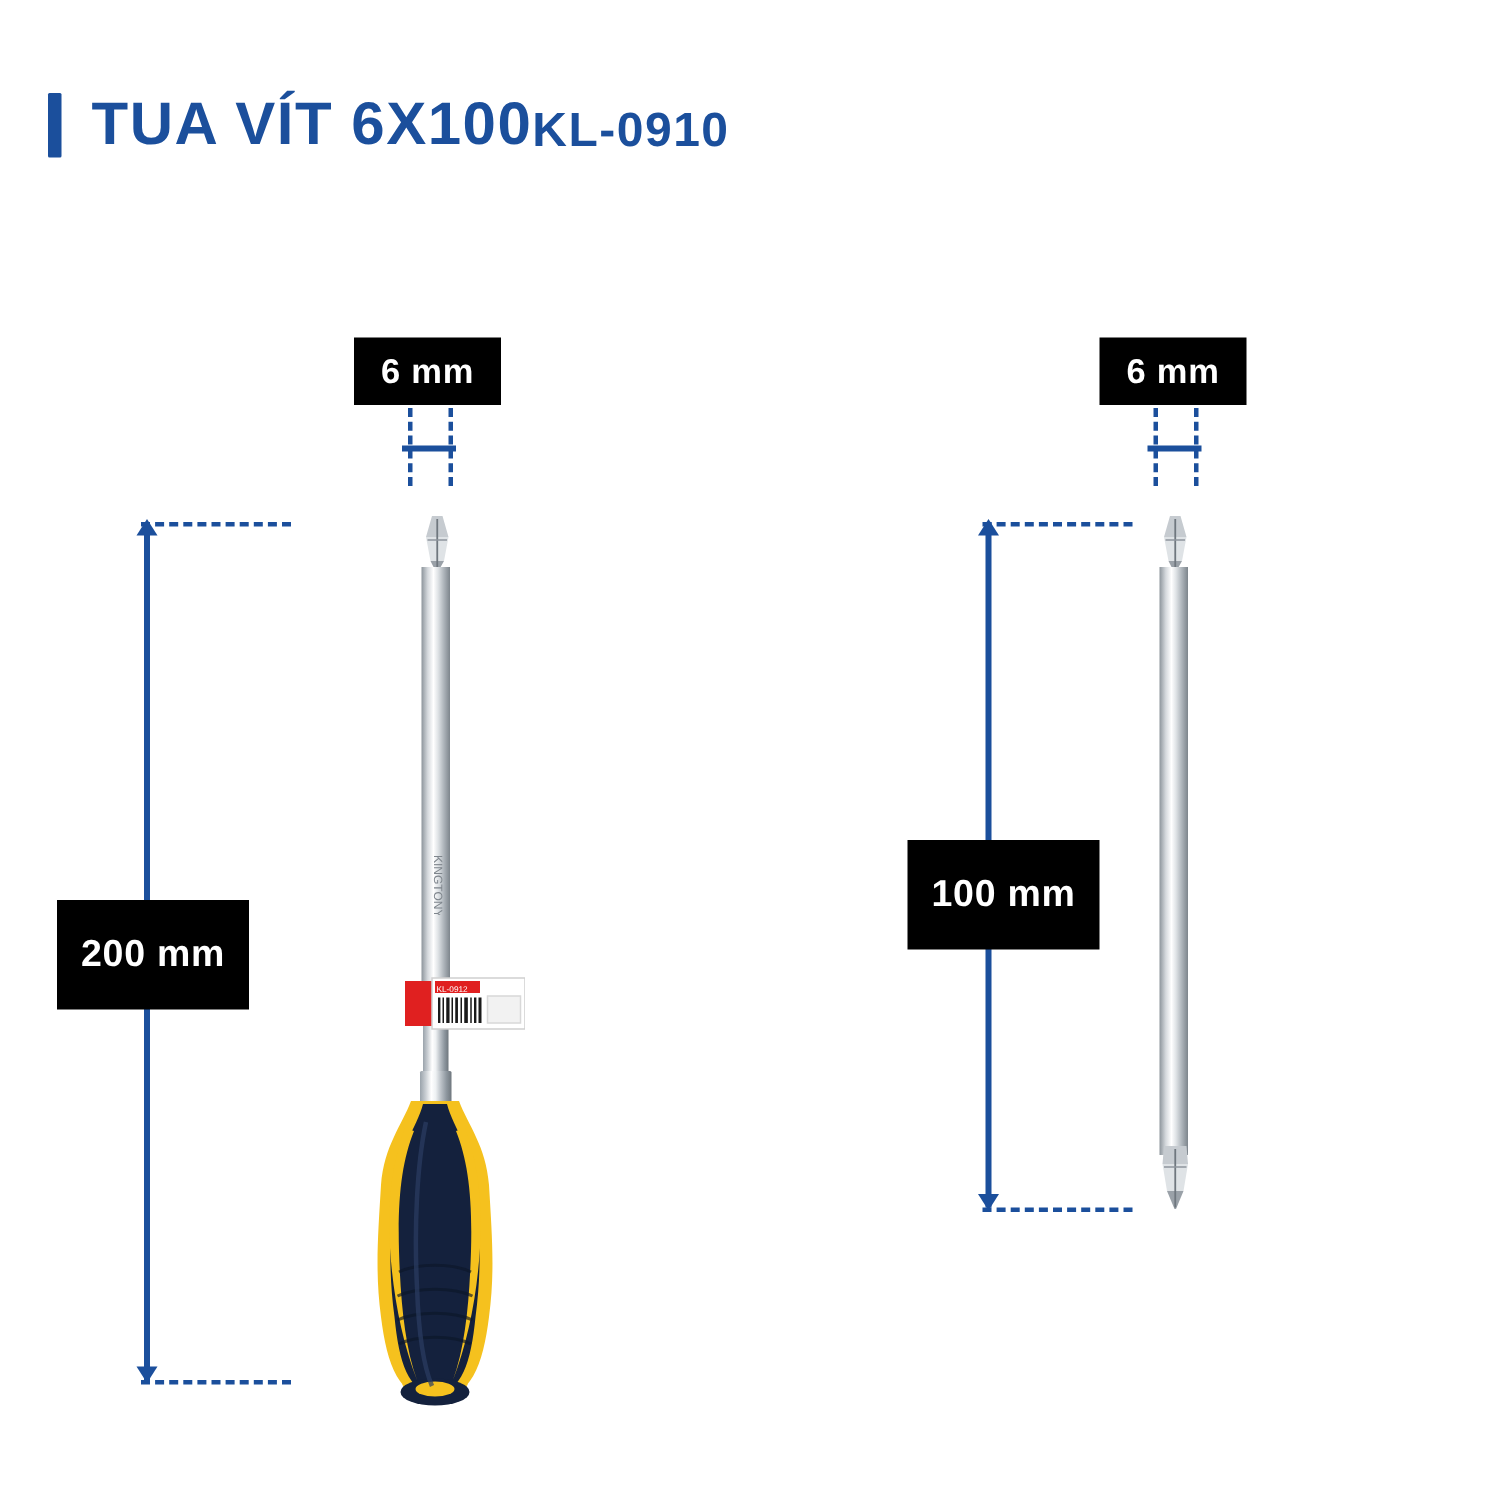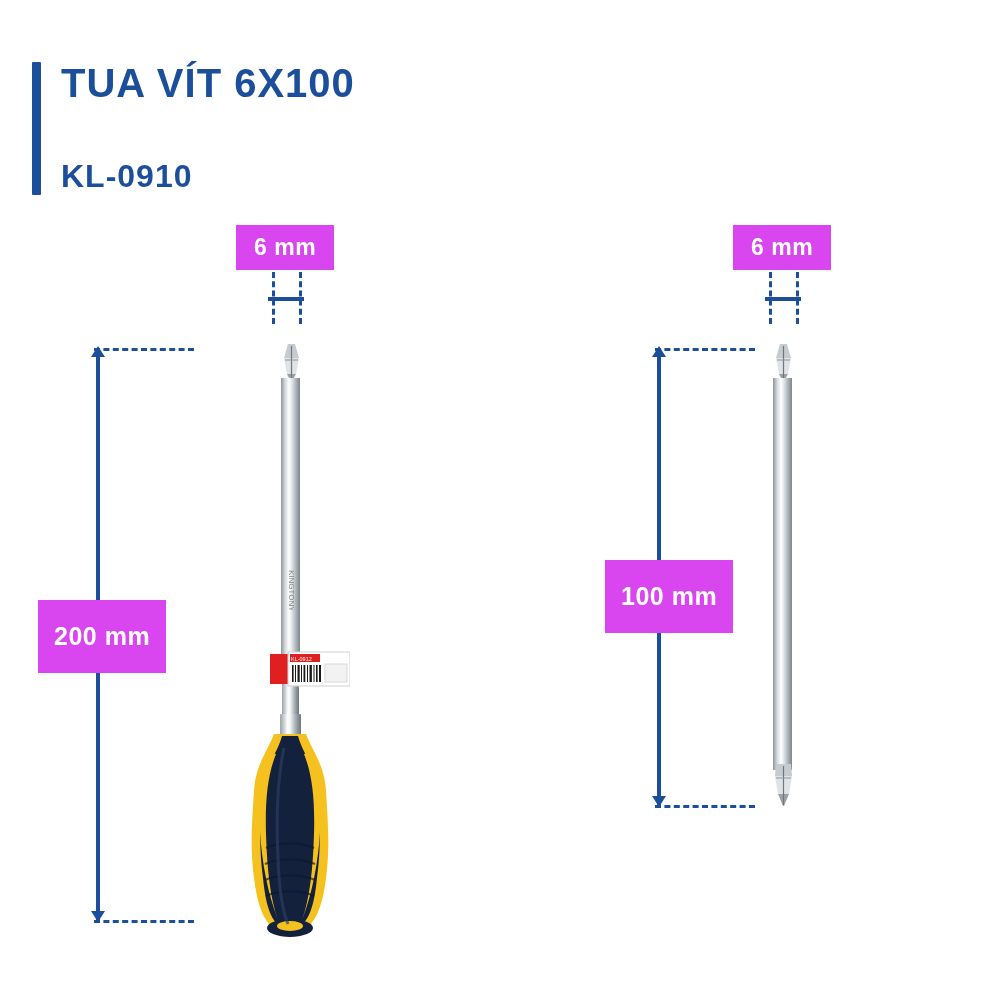--- a/index.html
+++ b/index.html
@@ -24,22 +24,21 @@
     align-items: stretch;
   }
   .header-bar {
     width: 9px;
     background: #1b4f9c;
     margin-right: 20px;
     border-radius: 1px;
   }
   .header-text {
     display: flex;
-    flex-direction: column;
-    gap: 48px;
+    flex-direction: row;
   }
   .title {
     font-size: 40px;
     font-weight: bold;
     color: #1b4f9c;
     letter-spacing: 1px;
     line-height: 1.05;
     margin: 0;
     text-transform: uppercase;
   }
@@ -47,21 +46,21 @@
     font-size: 32px;
     font-weight: bold;
     color: #1b4f9c;
     letter-spacing: 1px;
     margin: 6px 0 0 0;
   }
 
   
   .badge {
     position: absolute;
-    background: #d946ef;
+    background: #000000;
     color: #ffffff;
     font-weight: bold;
     font-size: 23px;
     padding: 9px 18px;
     letter-spacing: 0.5px;
     white-space: nowrap;
     text-align: right;
   }
   .badge.lg {
     font-size: 25px;

